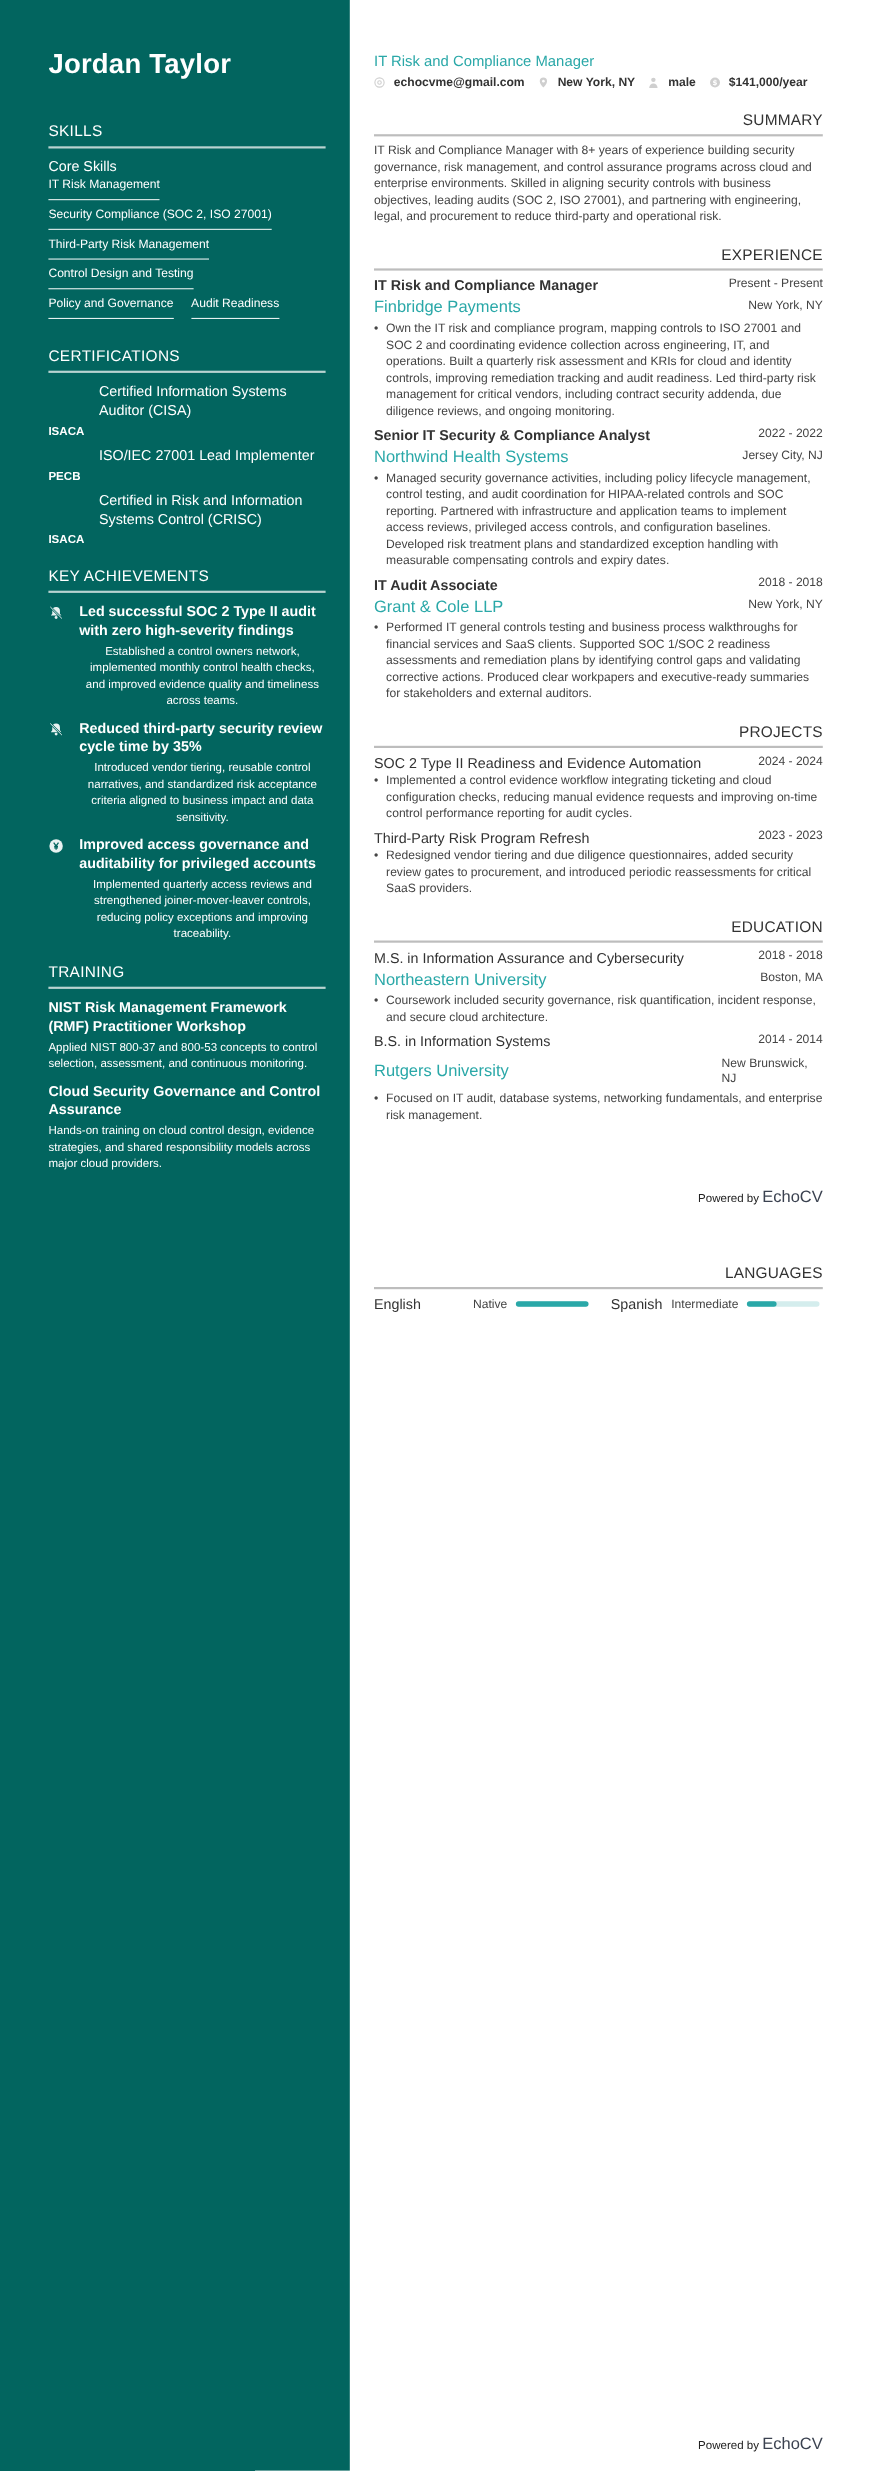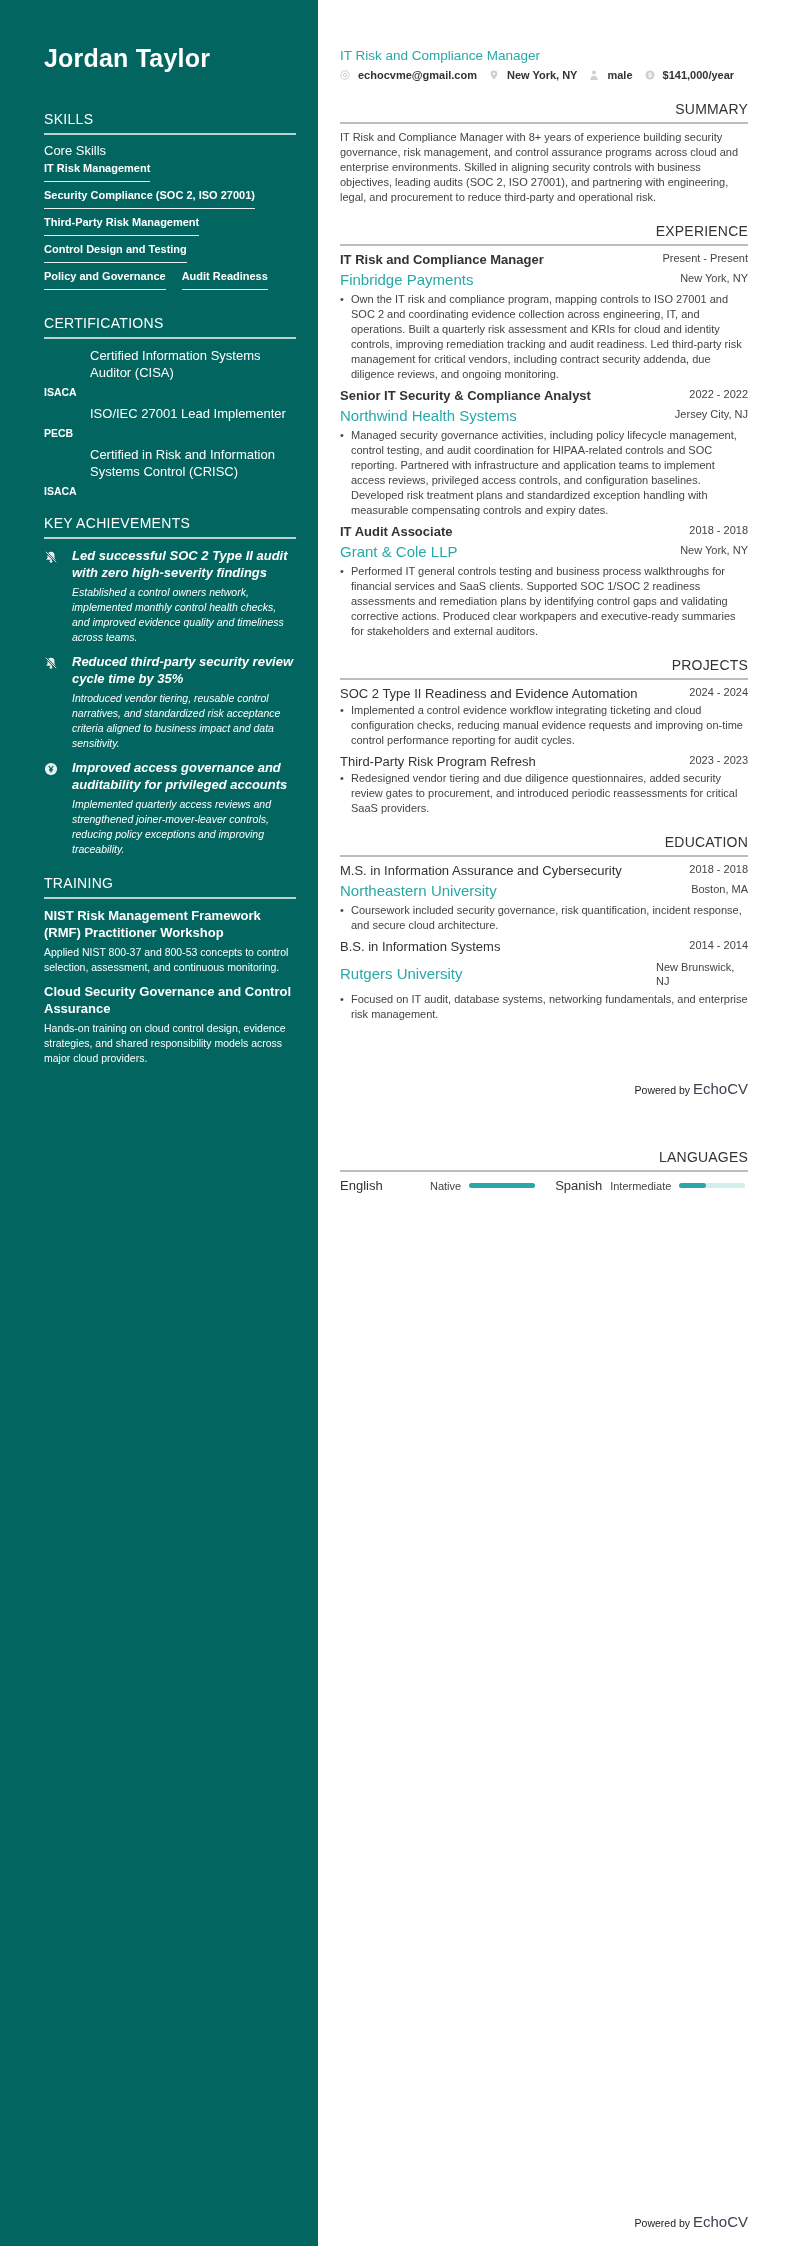--- a/index.html
+++ b/index.html
@@ -6,31 +6,31 @@
   html, body { width: 794px; height: 2246px; background: #ffffff; }
   body { font-family: "Liberation Sans", "DejaVu Sans", sans-serif; color: #333; position: relative; overflow: hidden; }
   .sidebar { position: absolute; left: 0; top: 0; width: 318px; height: 2246px; background: #02655f; color: #fff; padding: 44px 22px 0 44px; }
   .main { position: absolute; left: 318px; top: 0; width: 476px; height: 2246px; padding: 48px 46px 0 22px; }
 
   .name { font-size: 25px; font-weight: bold; letter-spacing: 0.2px; margin-bottom: 38px; }
   .side-section { margin-bottom: 18px; }
   .side-heading { font-size: 14px; font-weight: normal; letter-spacing: 0.3px; padding-bottom: 6px; border-bottom: 2px solid #b9d3d1; margin-bottom: 8px; }
   .skill-group-label { font-size: 13px; margin-bottom: 4px; }
   .skill-tags { display: flex; flex-wrap: wrap; column-gap: 16px; }
-  .skill-tag { font-size: 11px; font-weight: bold; padding-bottom: 7px; border-bottom: 1px solid #e6f0ef; margin-bottom: 7px; }
+  .skill-tag { font-size: 11px; font-weight: normal; padding-bottom: 7px; border-bottom: 1px solid #e6f0ef; margin-bottom: 7px; }
 
   .cert { margin-bottom: 7px; }
   .cert-name { font-size: 13px; font-weight: normal; line-height: 17px; margin-left: 46px; }
   .cert-org { font-size: 10.5px; font-weight: bold; margin-top: 5px; }
 
-  .ach { display: flex; margin-bottom: 8px; font-style: italic; }
+  .ach { display: flex; margin-bottom: 8px; }
   .ach-icon { width: 28px; flex: 0 0 28px; padding-top: 3px; }
   .ach-icon svg { width: 14px; height: 14px; }
   .ach-title { font-size: 13px; font-weight: bold; line-height: 17px; }
-  .ach-desc { font-size: 10.5px; line-height: 15px; margin-top: 4px; }
+  .ach-desc { font-size: 10.5px; line-height: 15px; margin-top: 4px; text-align: center; }
 
   .train { margin-bottom: 8px; }
   .train-title { font-size: 13px; font-weight: bold; line-height: 17px; }
   .train-desc { font-size: 10.5px; line-height: 15px; margin-top: 4px; }
 
   .job-title-top { color: #2aa8a8; font-size: 13.5px; margin-bottom: 6px; }
   .contacts { display: flex; align-items: flex-start; font-size: 11px; font-weight: bold; color: #333; margin-bottom: 20px; }
   .contact { display: flex; align-items: center; margin-right: 12px; }
   .contact svg { width: 10px; height: 10px; margin-right: 8px; }
 

